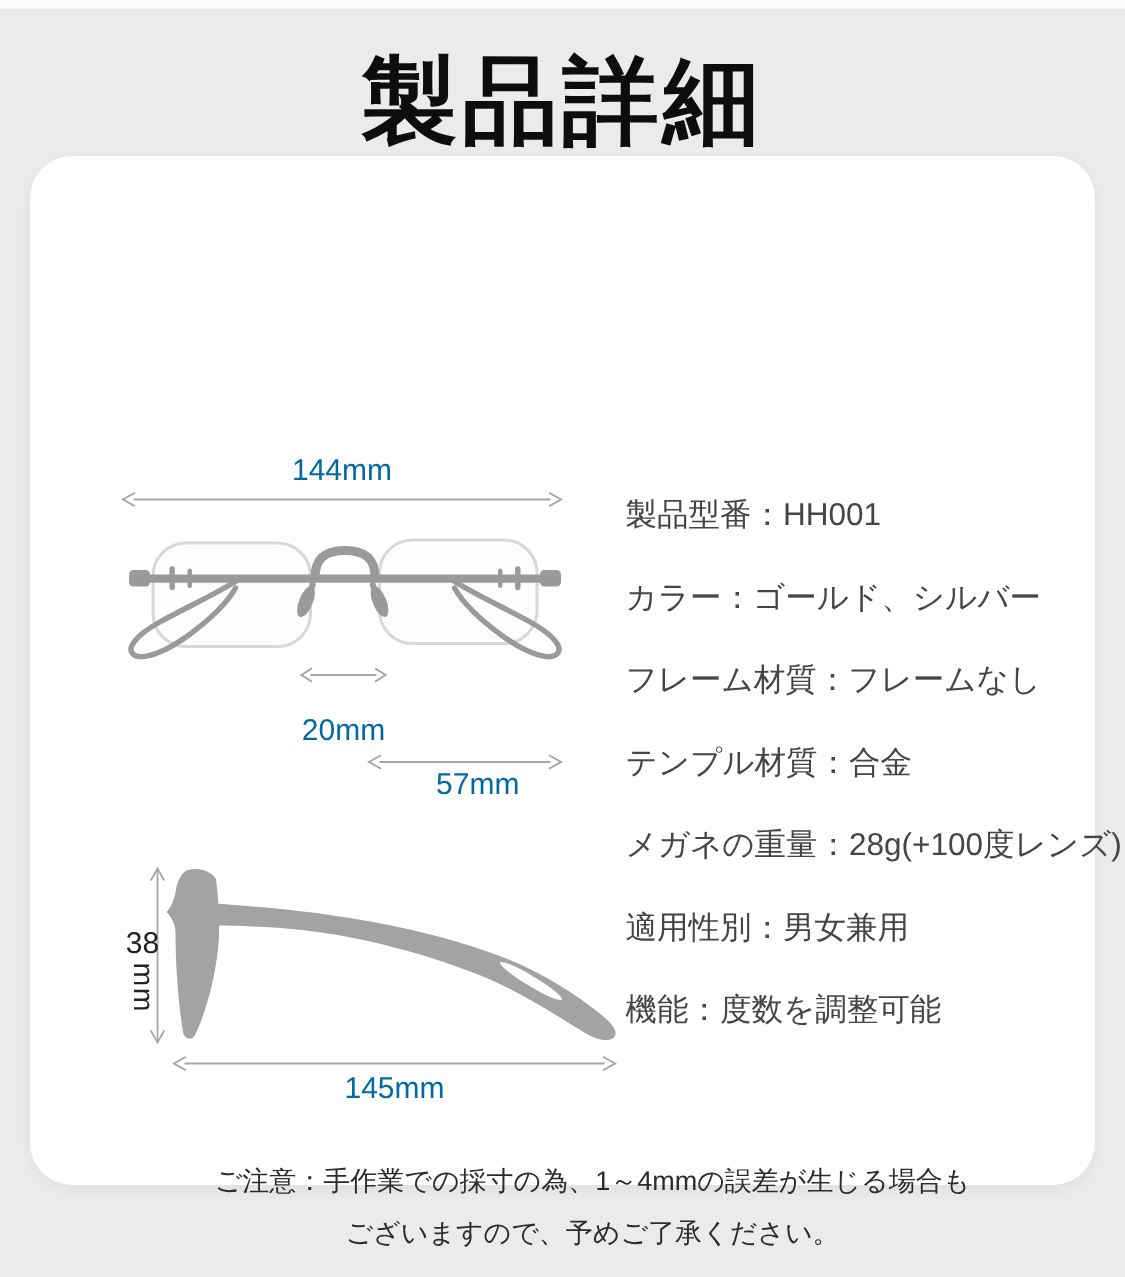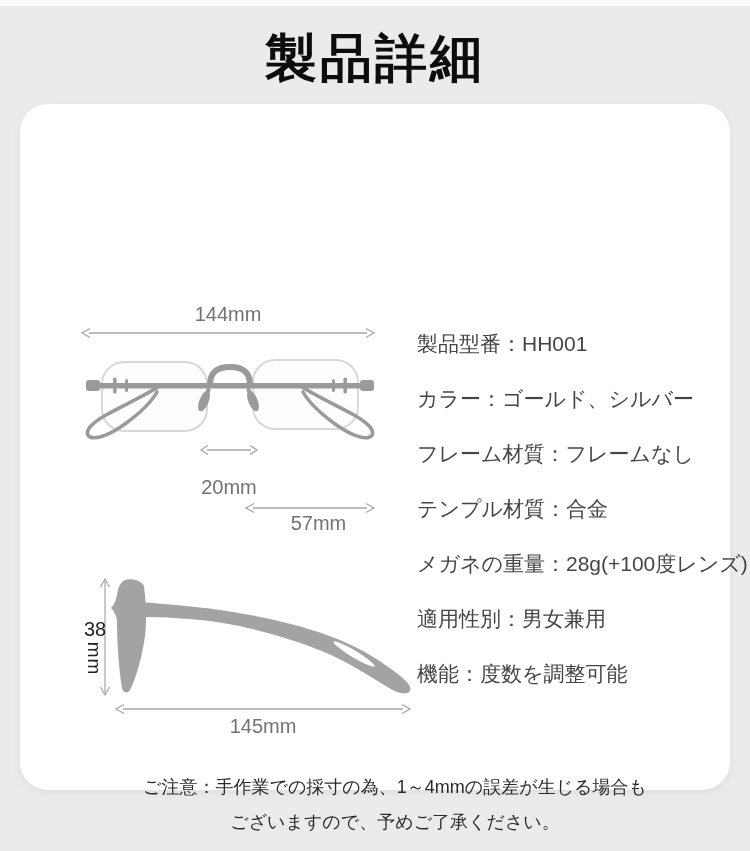--- a/index.html
+++ b/index.html
@@ -5,31 +5,31 @@
   html,body{margin:0;padding:0;}
   body{
     width:750px;height:851px;position:relative;overflow:hidden;
     background:#ebebeb;
     font-family:"Liberation Sans","DejaVu Sans",sans-serif;
     -webkit-font-smoothing:antialiased;
   }
   .top-strip{position:absolute;left:0;top:0;width:750px;height:6px;background:#fafafa;}
   .page-title{
     position:absolute;left:0;top:24px;width:750px;
-    text-align:center;font-size:52px;font-weight:900;color:#0d0d0d;
+    text-align:center;font-size:64px;font-weight:900;color:#0d0d0d;
     letter-spacing:3px;margin:0;
   }
   .card{
     position:absolute;left:20px;top:104px;width:710px;height:686px;
     background:#ffffff;border-radius:28px;
     box-shadow:0 3px 10px rgba(0,0,0,0.05);
   }
   
   .dim{
-    position:absolute;color:#737373;font-size:20px;line-height:22px;
+    position:absolute;color:#0369a1;font-size:20px;line-height:22px;
     text-align:center;white-space:nowrap;
   }
   .dim-144{left:60px;top:199px;width:296px;}
   .dim-20 {left:154px;top:352px;width:110px;margin-top:20px;}
   .dim-57 {left:241px;top:408px;width:115px;}
   .dim-145{left:94px;top:611px;width:298px;}
   .dim-38-wrap{
     position:absolute;left:54px;top:514px;width:42px;
     display:flex;flex-direction:column;align-items:center;color:#222;text-align:center;
   }

